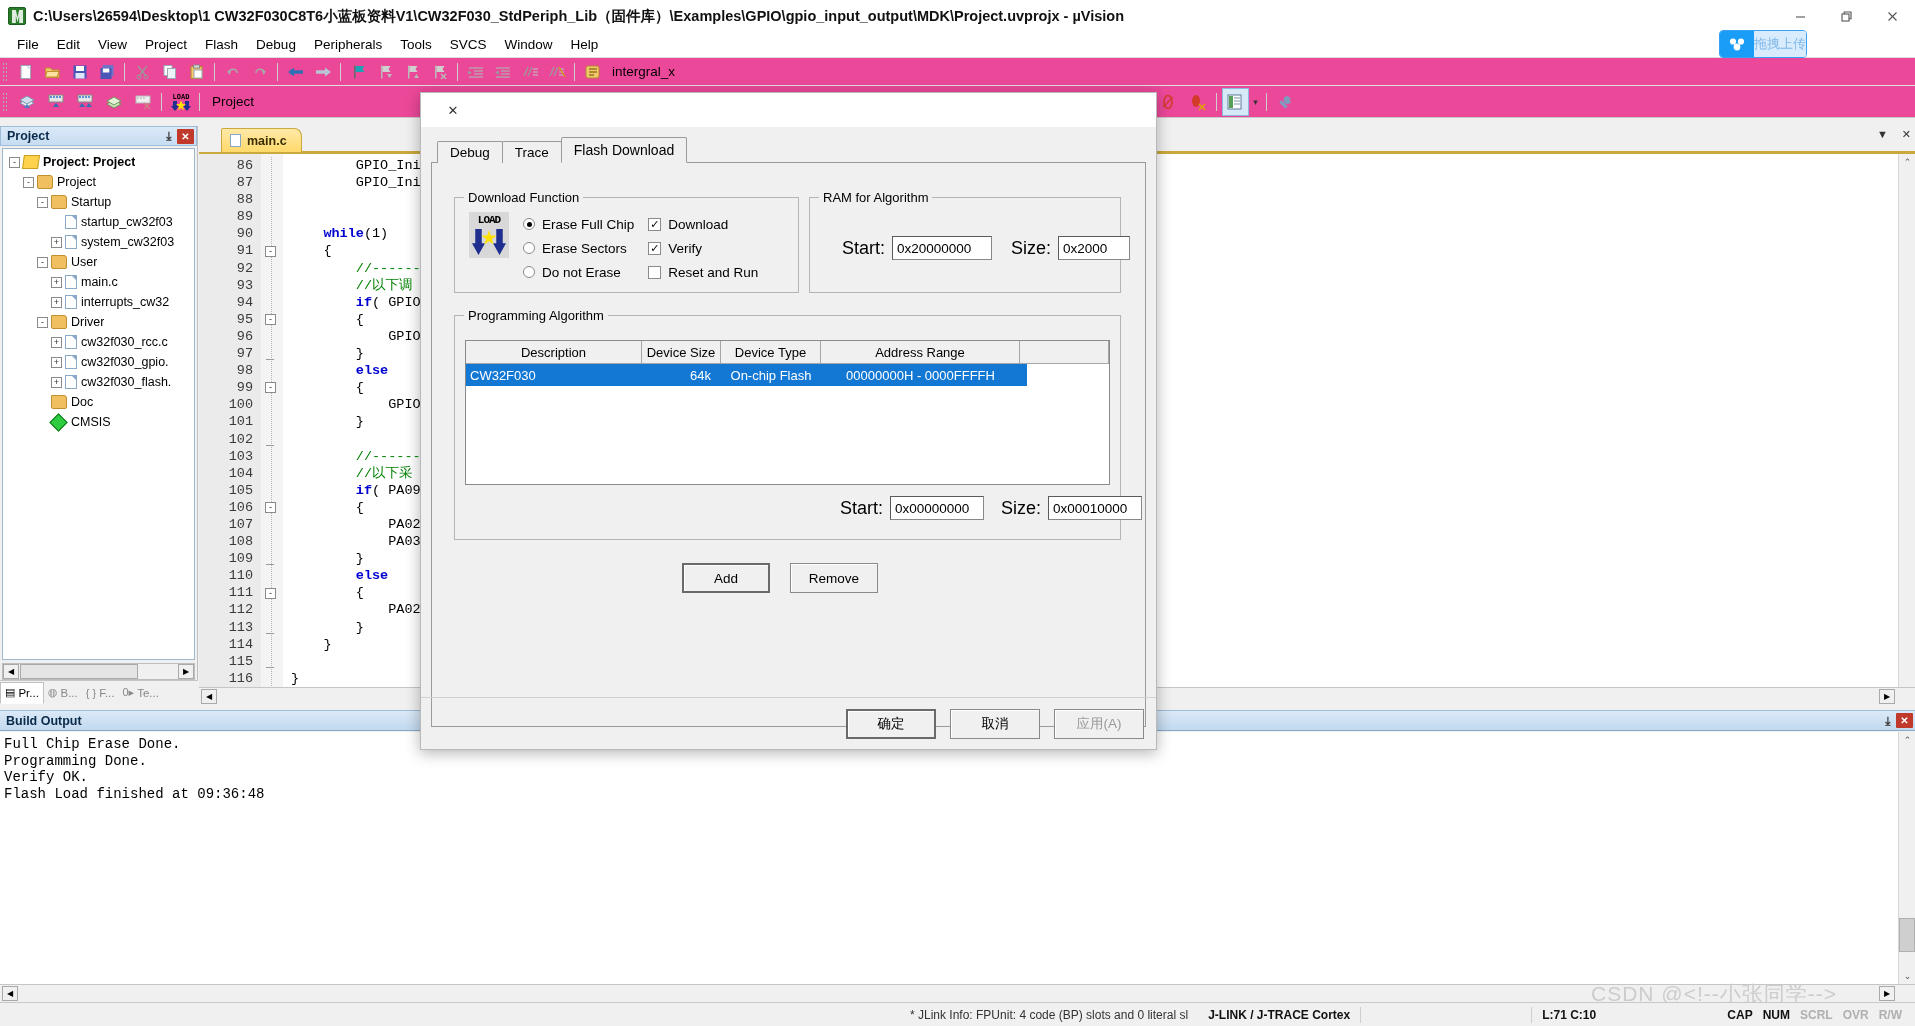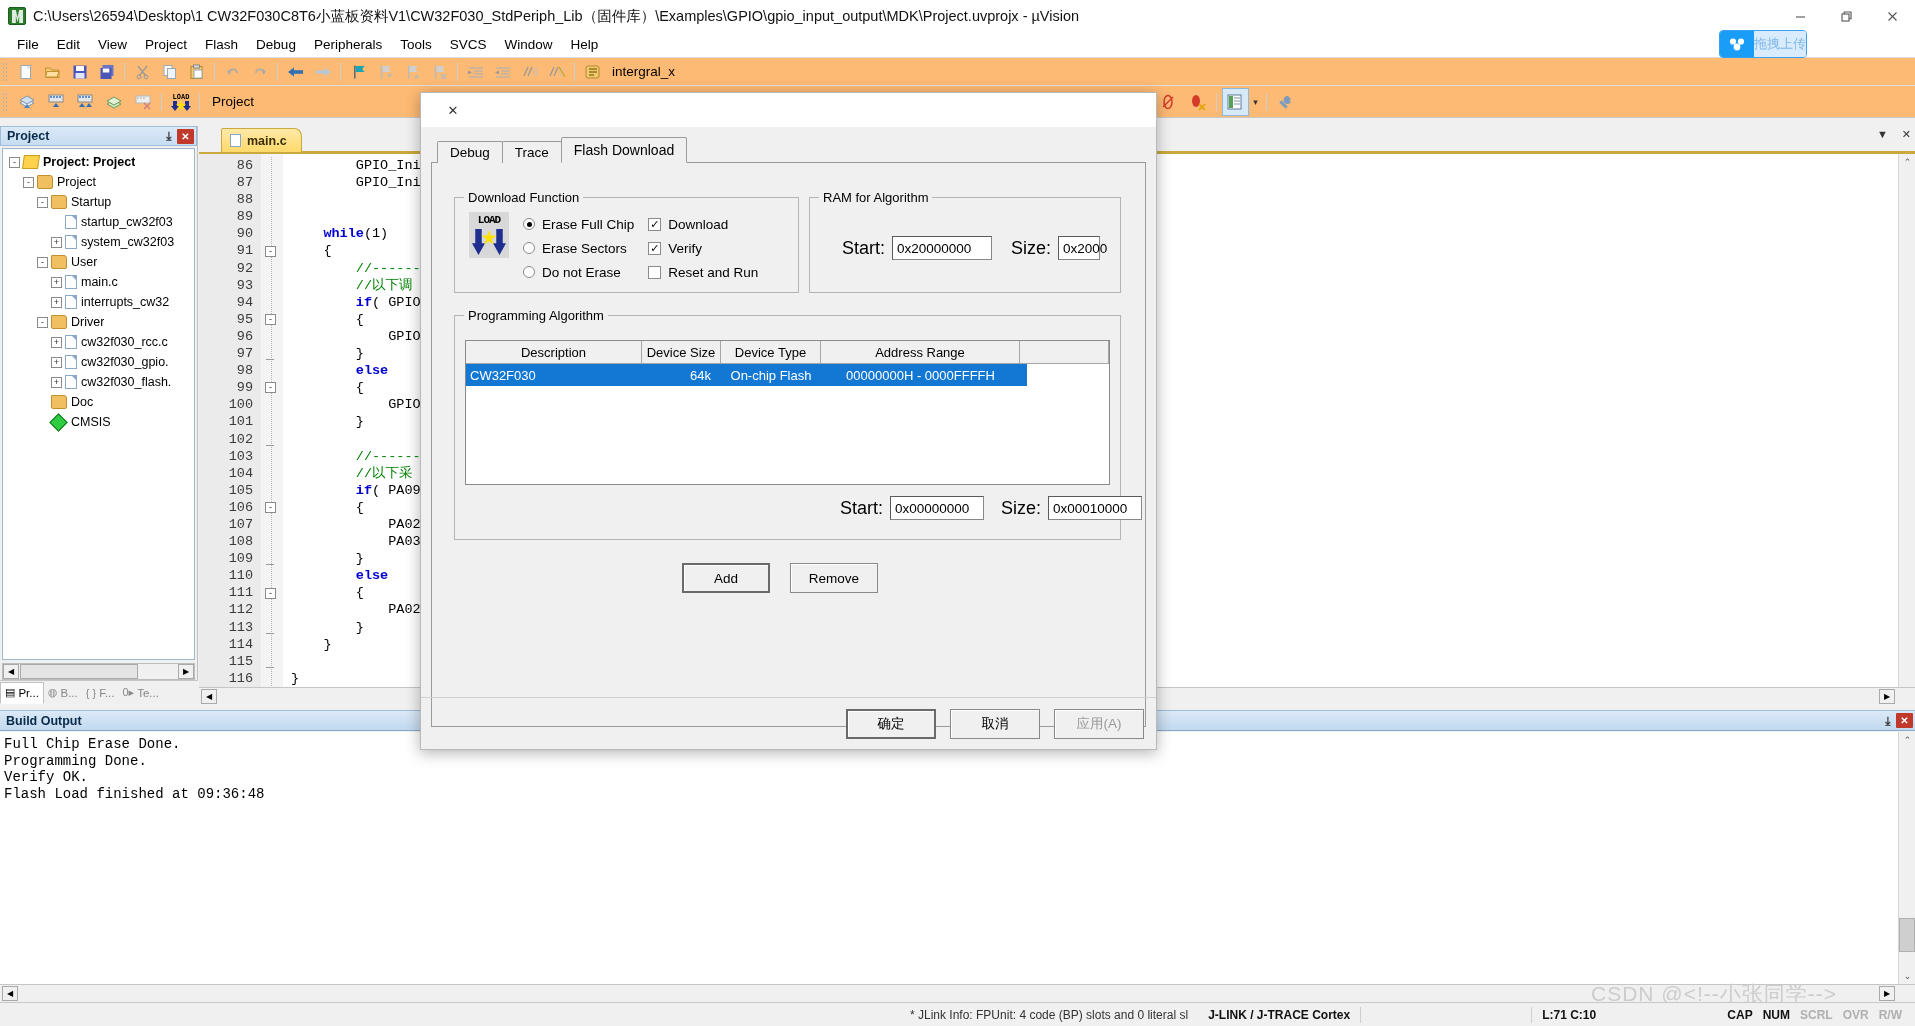--- a/index.html
+++ b/index.html
@@ -25,20 +25,21 @@
     position:relative; flex:0 0 auto;
   }
   .title-icon:after{
     content:""; position:absolute; left:3px; top:2px; width:11px; height:13px;
     background:#ffffff; opacity:.85;
     clip-path: polygon(0 0,35% 0,50% 55%,65% 0,100% 0,100% 100%,65% 100%,65% 45%,50% 95%,35% 45%,35% 100%,0 100%);
   }
   .title-text {
     font-size:14.5px; color:#111; white-space:nowrap; overflow:hidden;
     flex:1 1 auto;
+    font-weight:bold;
   }
   .win-btns { display:flex; height:32px; flex:0 0 auto; }
   .win-btn {
     width:46px; height:32px; display:flex; align-items:center; justify-content:center;
     color:#555; font-size:15px;
   }
   .win-btn svg{ display:block; }
 
   
   .menubar {
@@ -51,21 +52,21 @@
   .baidu-badge {
     position:absolute; right:108px; top:30px; height:28px;
     display:flex; align-items:center; border-radius:4px; overflow:hidden;
     border:1px solid #3aa0f3;
   }
   .baidu-ico{ width:34px; height:28px; background:#1a9df7; display:flex; align-items:center; justify-content:center; }
   .baidu-lbl{ background:#d9ecfd; color:#7fb8e8; font-size:13px; padding:0 0; height:28px; line-height:28px; }
 
   
   .toolbar {
-    position:absolute; left:0; width:1915px; background:#fdba74;
+    position:absolute; left:0; width:1915px; background:#ec4899;
     display:flex; align-items:center; border-bottom:1px solid #e0e0e0;
   }
   #toolbar1 { top:58px; height:28px; }
   #toolbar2 { top:86px; height:32px; border-bottom:1px solid #c8c8c8;}
   .tb-grip{ width:6px; height:20px; margin:0 4px 0 2px;
     background-image: radial-gradient(circle, #b0b0b0 1px, transparent 1px);
     background-size:3px 4px; }
   .tbi {
     width:25px; height:24px; margin:0 1px; display:flex; align-items:center; justify-content:center;
     position:relative;
@@ -939,21 +940,21 @@
             </div>
           </div>
         </div>
 
         <div class="gb" style="left:377px; top:34px; width:312px; height:96px;">
           <div class="gb-t">RAM for Algorithm</div>
           <div style="position:absolute; left:32px; top:38px; display:flex; align-items:center; gap:7px;">
             <span class="fld-lbl">Start:</span>
             <span class="fld" style="width:100px">0x20000000</span>
             <span class="fld-lbl" style="margin-left:12px;">Size:</span>
-            <span class="fld" style="width:42px">0x2000</span>
+            <span class="fld" style="width:72px">0x2000</span>
           </div>
         </div>
 
         <div class="gb" style="left:22px; top:152px; width:667px; height:225px;">
           <div class="gb-t">Programming Algorithm</div>
           <div class="algo-list">
             <div class="algo-hdr">
               <div class="algo-hc" style="width:176px">Description</div>
               <div class="algo-hc" style="width:79px">Device Size</div>
               <div class="algo-hc" style="width:100px">Device Type</div>

